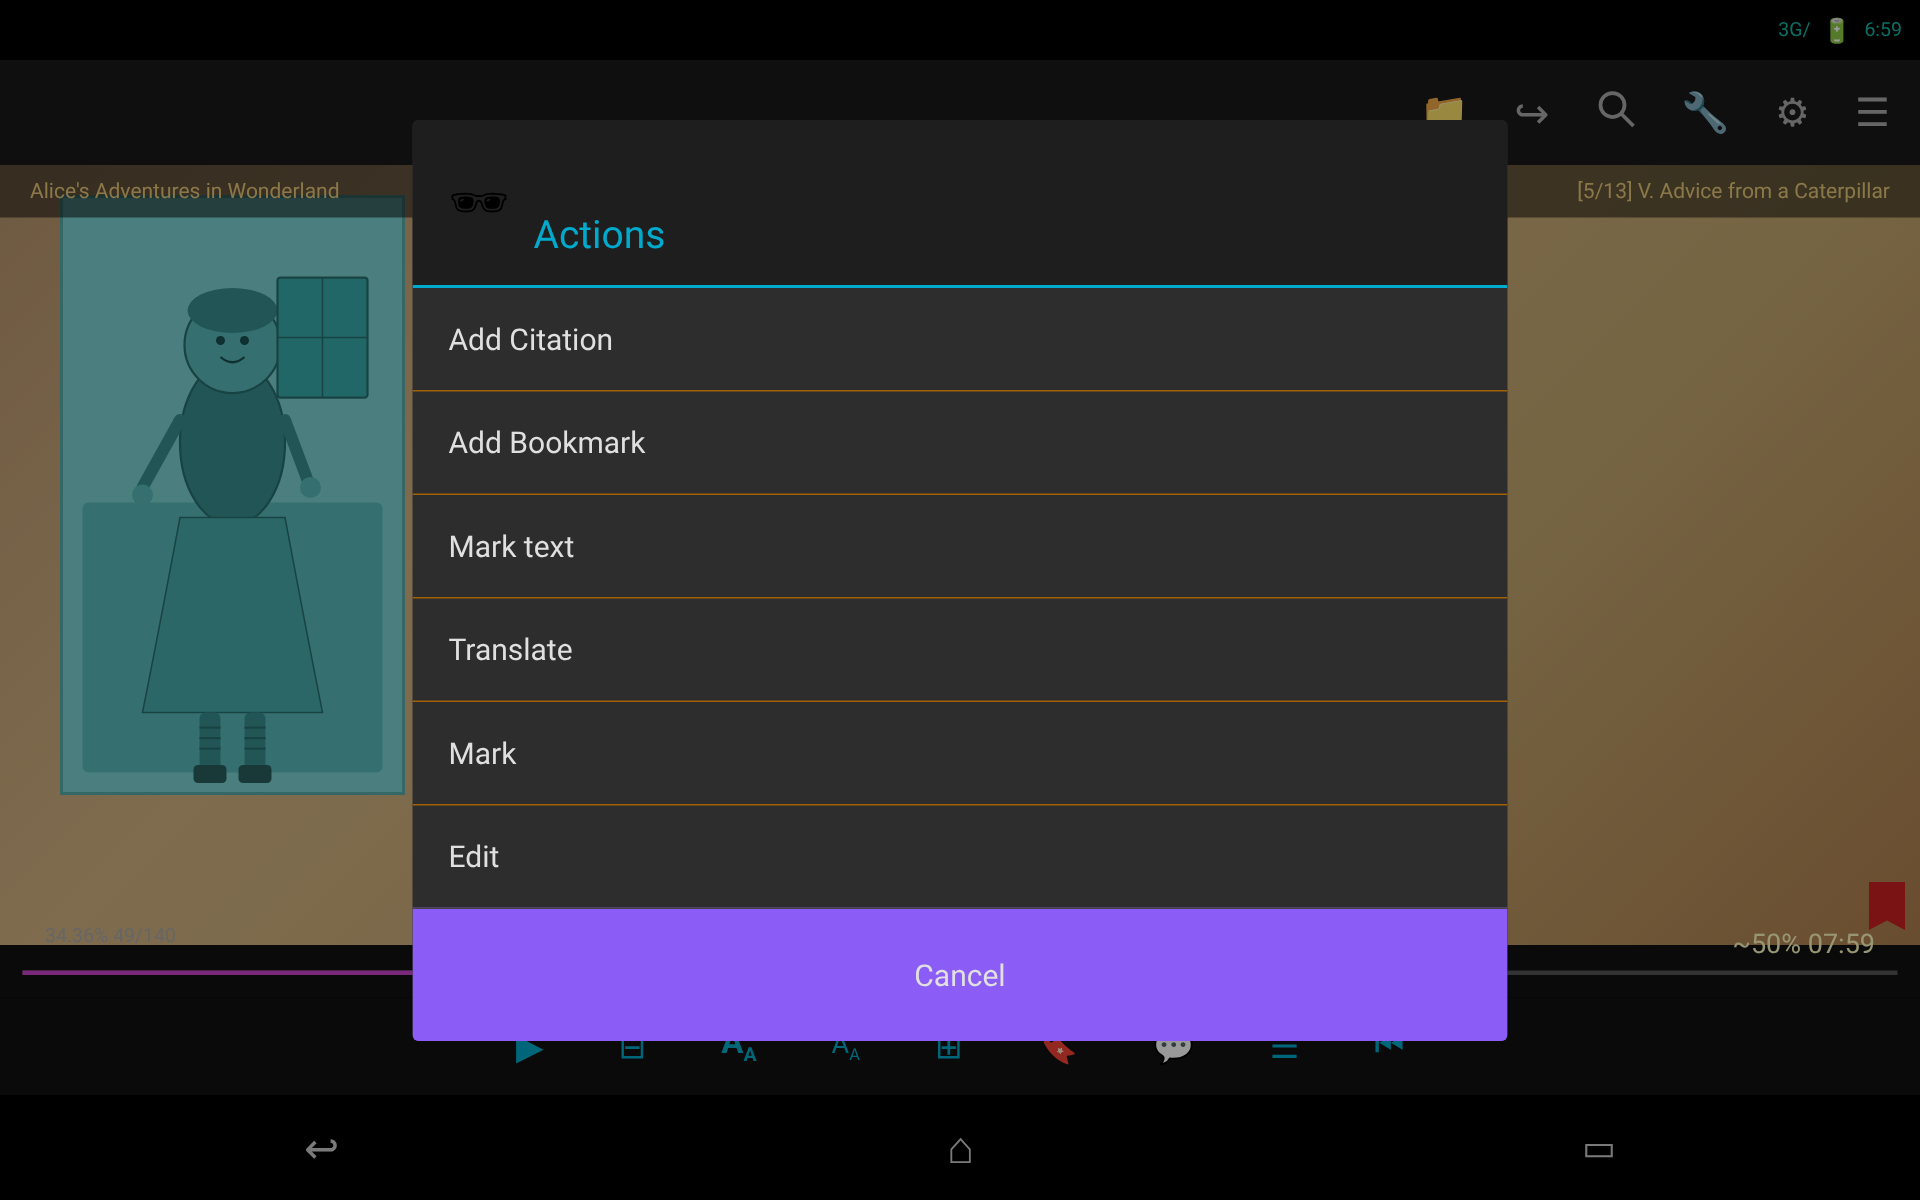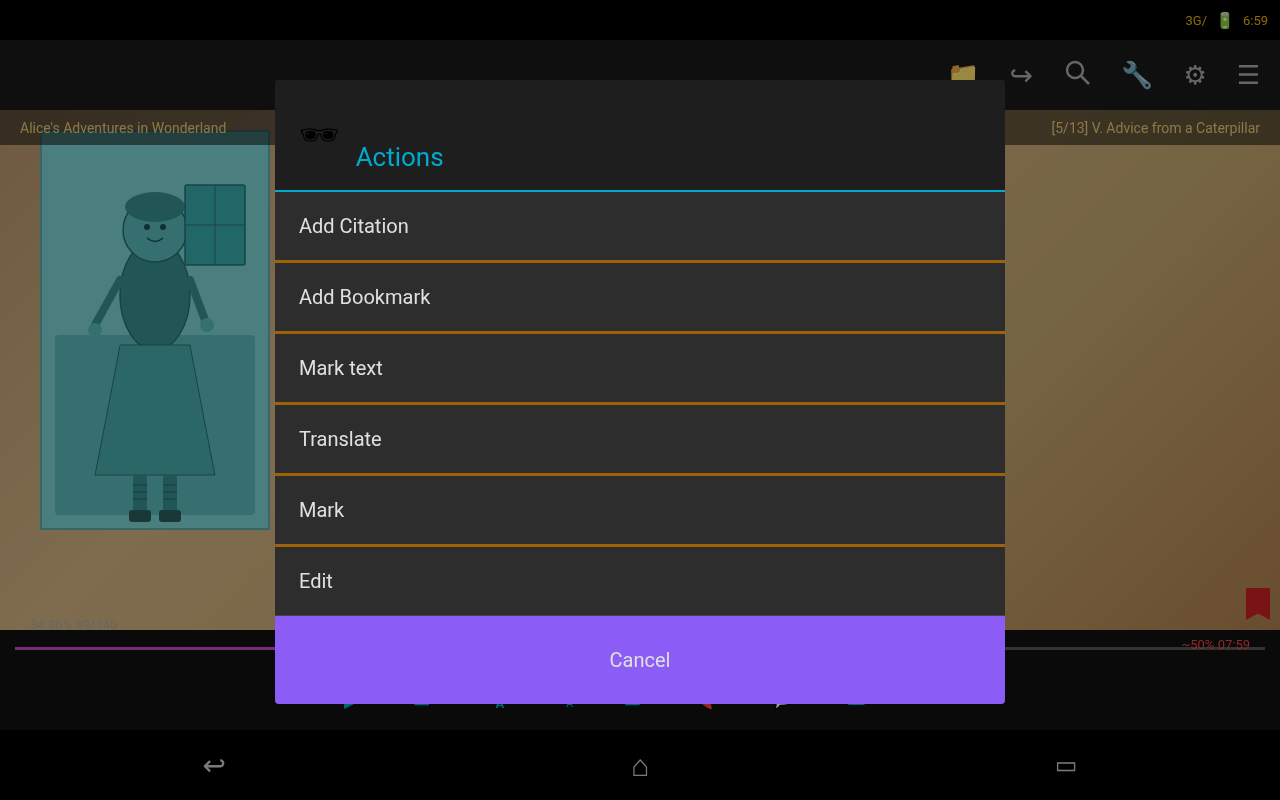--- a/index.html
+++ b/index.html
@@ -23,21 +23,21 @@
       background: #000;
       display: flex;
       align-items: center;
       justify-content: flex-end;
       padding-right: 12px;
       gap: 8px;
       z-index: 100;
     }
 
     .status-text {
-      color: #eab308;
+      color: #14b8a6;
       font-size: 13px;
     }
 
     .battery-icon {
       color: #4CAF50;
       font-size: 16px;
     }
 
     
     #toolbar {
@@ -171,24 +171,24 @@
     .progress-info-left {
       position: absolute;
       bottom: 20px;
       left: 15px;
       color: #aaa;
       font-size: 13px;
     }
 
     .progress-info-right {
       position: absolute;
-      bottom: 0;
+      bottom: 12px;
       right: 15px;
-      color: #ef4444;
-      font-size: 13px;
+      color: #fef9c3;
+      font-size: 18px;
     }
 
     
     #reader-toolbar {
       position: absolute;
       top: 665px;
       left: 0;
       width: 1280px;
       height: 65px;
       background: #111;
@@ -267,21 +267,21 @@
       font-size: 26px;
       font-weight: 400;
       margin-top: 44px;
     }
 
     
     .dialog-item {
       padding: 22px 24px;
       color: #e0e0e0;
       font-size: 20px;
-      border-bottom: 3px solid #a16207;
+      border-bottom: 1px solid #a16207;
       cursor: pointer;
       display: flex;
       align-items: center;
     }
 
     
     #dialog-cancel {
       padding: 32px 24px;
       color: #e0e0e0;
       font-size: 20px;

